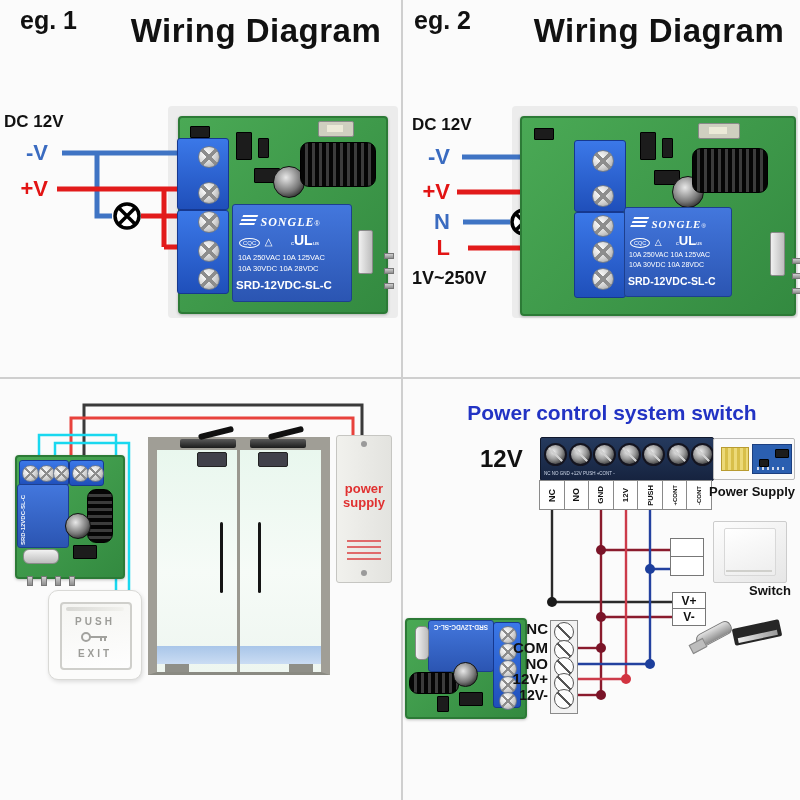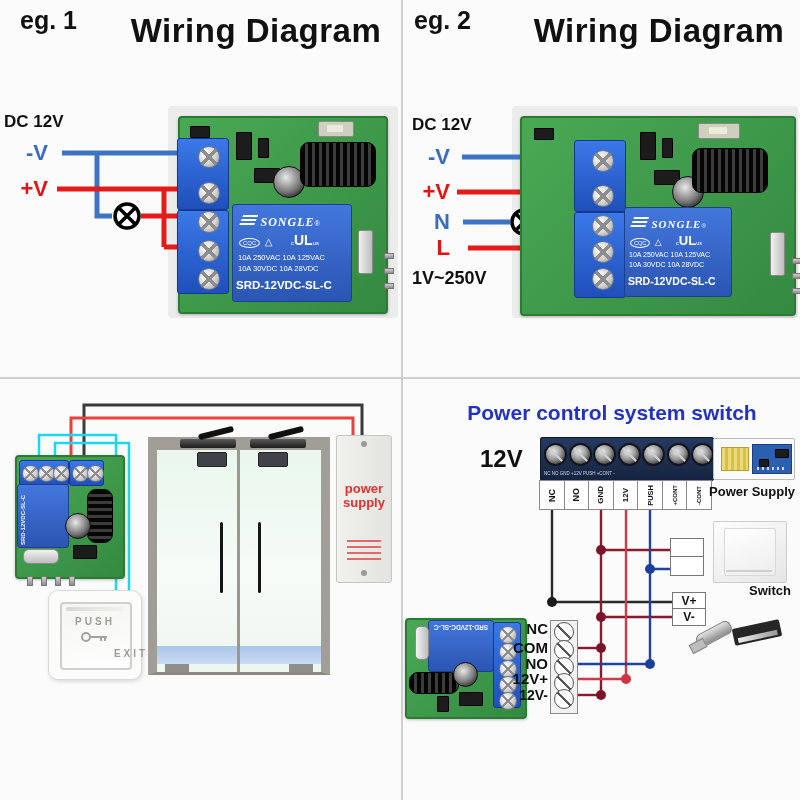--- a/index.html
+++ b/index.html
@@ -234,21 +234,21 @@
     </div>
 
     <div class="abs" style="left:48px;top:211px;width:92px;height:88px;background:#fcfcfb;border:1px solid #d9d9d6;border-radius:10px;box-shadow:1px 2px 4px rgba(0,0,0,.12);">
       <div class="abs" style="left:11px;top:11px;width:68px;height:64px;background:linear-gradient(170deg,#f5f5f2,#fefefe);border:2px solid #cfcfcb;border-radius:4px;">
         <div class="abs" style="left:4px;top:3px;width:58px;height:4px;background:linear-gradient(90deg,#d8d8d4,#f2f2ee);border-radius:2px;"></div>
         <div class="abs bold" style="left:0;top:12px;width:66px;text-align:center;font-size:10px;letter-spacing:3px;color:#9c9c98;">PUSH</div>
         <svg class="abs" width="30" height="14" viewBox="0 0 30 14" style="left:18px;top:26px;">
           <circle cx="6" cy="7" r="4" fill="none" stroke="#a2a29e" stroke-width="2"></circle>
           <path d="M10,7 H27 M21,7 V11 M25,7 V11" stroke="#a2a29e" stroke-width="2" fill="none"></path>
         </svg>
-        <div class="abs bold" style="left:0;top:44px;width:66px;text-align:center;font-size:10px;letter-spacing:3px;color:#9c9c98;padding-left:36px;">EXIT</div>
+        <div class="abs bold" style="left:0;top:44px;width:66px;text-align:center;font-size:10px;letter-spacing:3px;color:#9c9c98;">EXIT</div>
       </div>
     </div>
   </div>
 
   <div class="abs" style="left:402px;top:379px;width:398px;height:421px;">
 
     <div class="abs bold" style="left:60px;top:22px;width:300px;text-align:center;font-size:21px;color:#2233c4;">Power control system switch</div>
     <div class="abs bold" style="left:78px;top:66px;font-size:24px;">12V</div>
 
     <svg class="abs" width="398" height="421" viewBox="0 0 398 421" style="left:0;top:0;">

